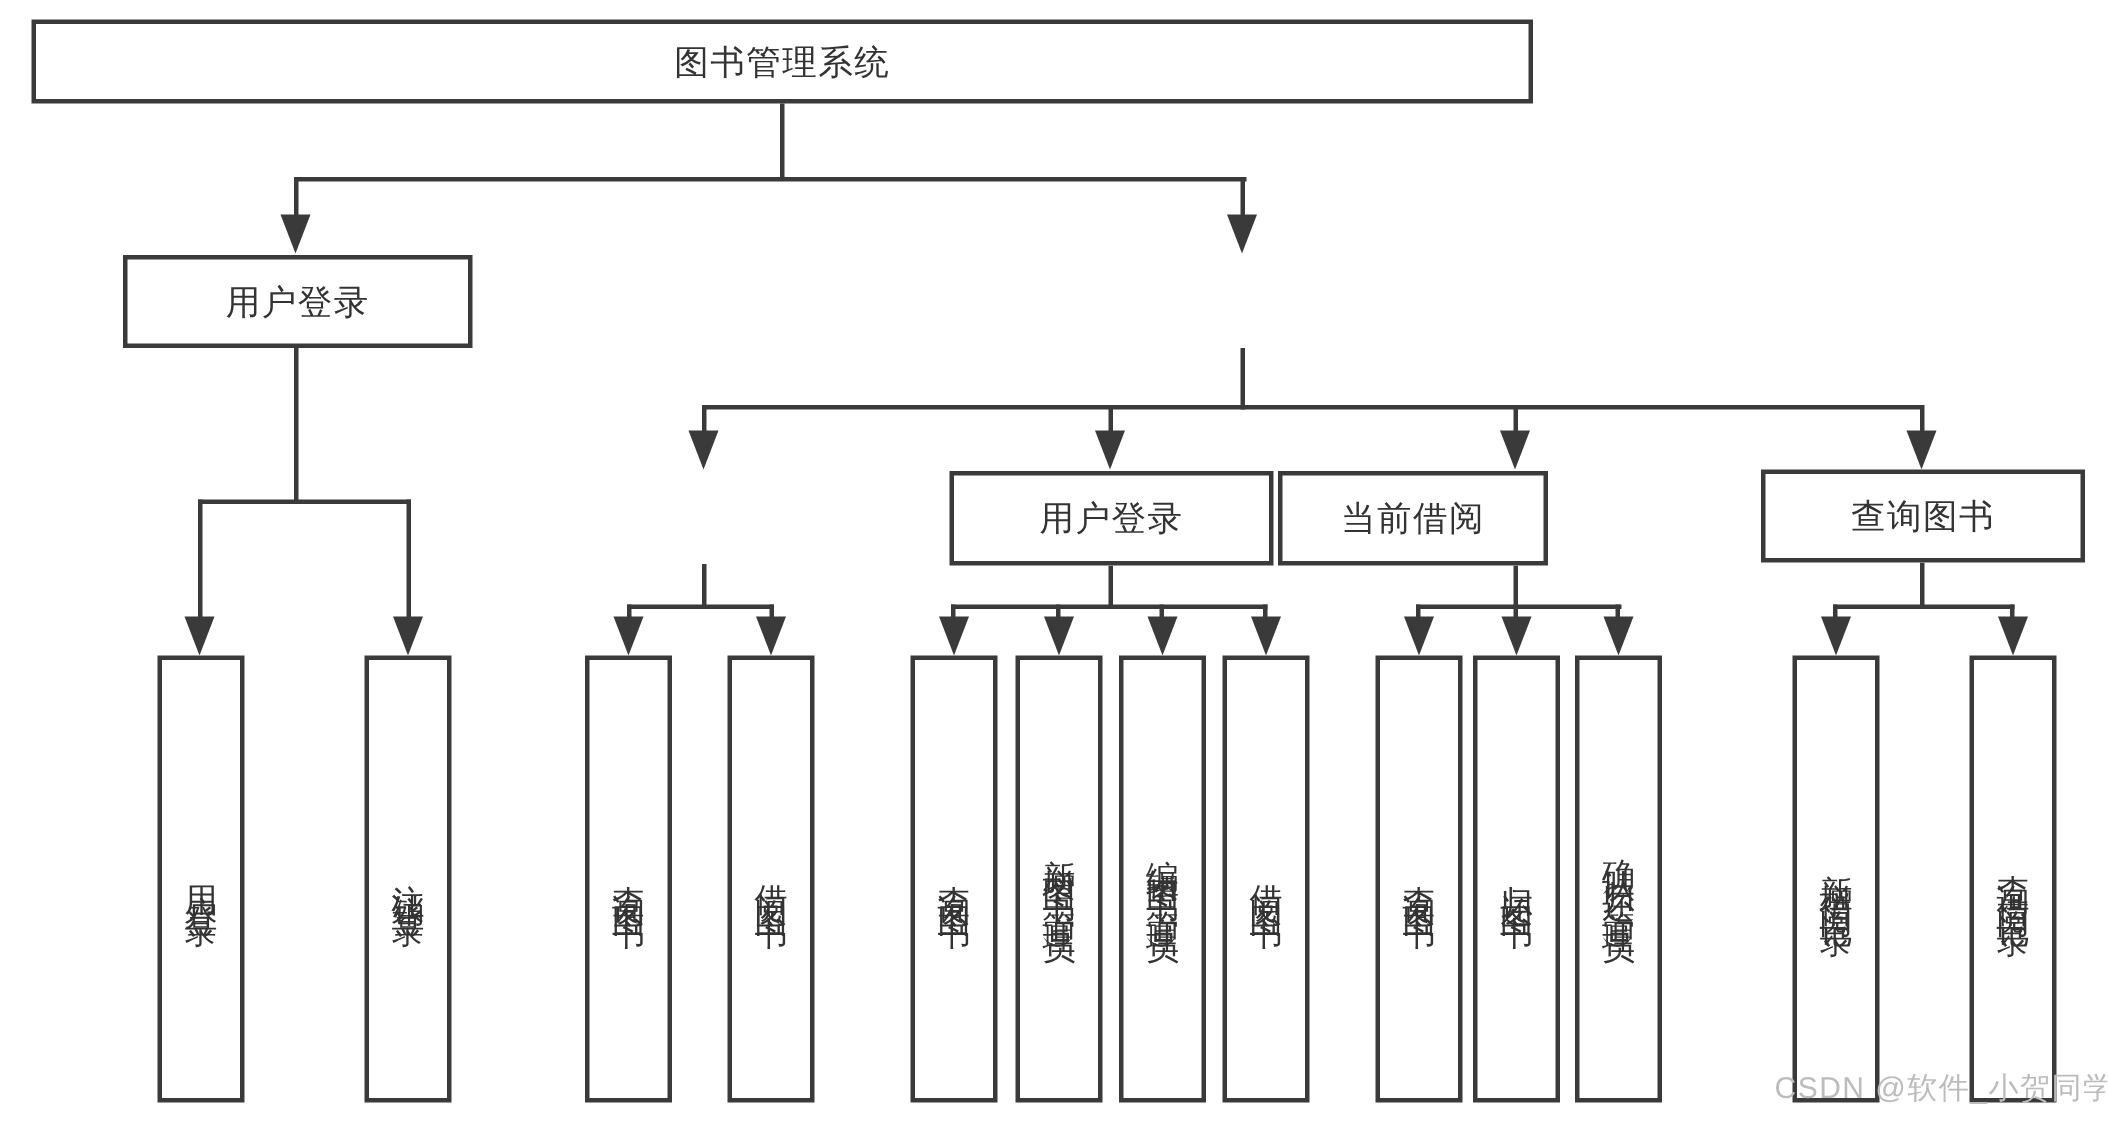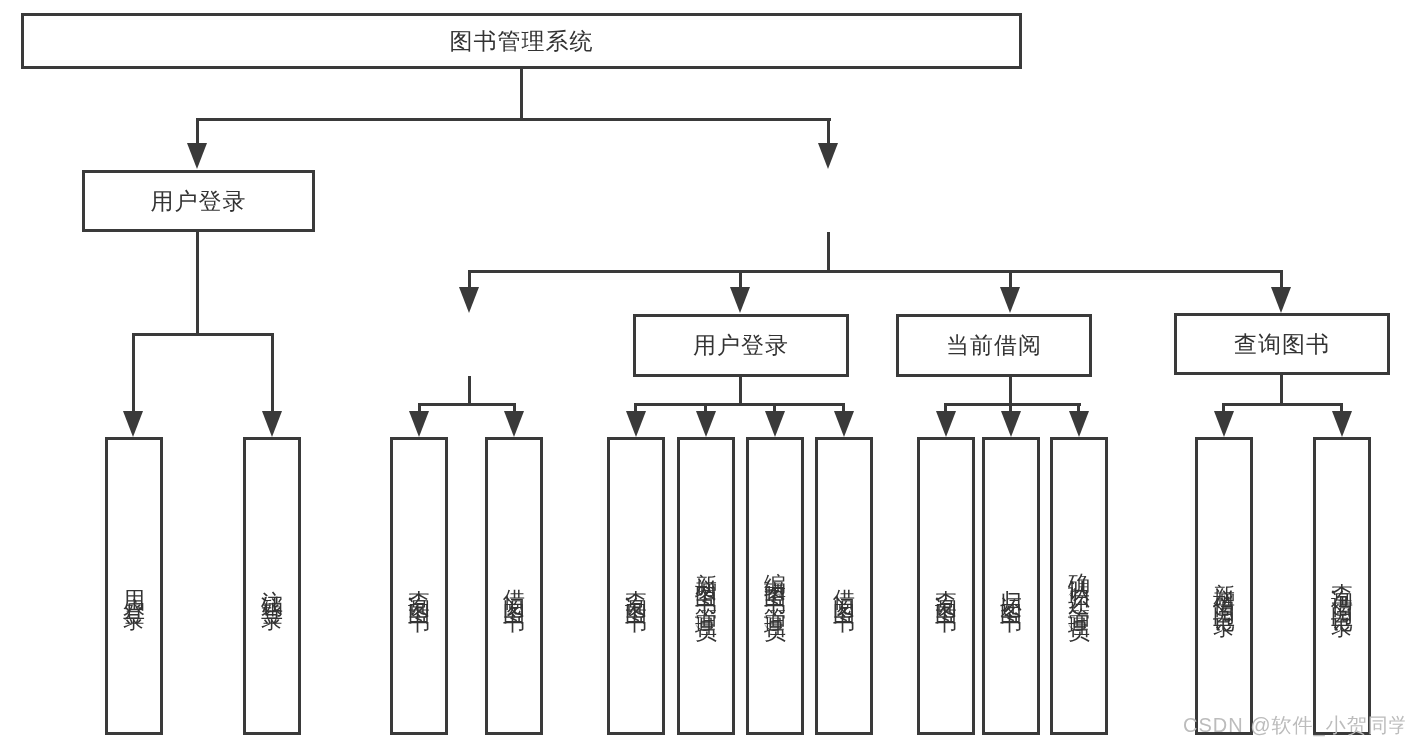--- a/index.html
+++ b/index.html
@@ -97,21 +97,21 @@
   <div class="vl" style="left:739px;top:270px;height:20px"></div>
   <div class="arrow" style="left:730px;top:287px"></div>
   <div class="vl" style="left:1009px;top:270px;height:20px"></div>
   <div class="arrow" style="left:1000px;top:287px"></div>
   <div class="vl" style="left:1280px;top:270px;height:20px"></div>
   <div class="arrow" style="left:1271px;top:287px"></div>
 
   <div class="box" style="left:633px;top:314px;width:216px;height:63px">
     <span>用户登录</span>
   </div>
-  <div class="box" style="left:896px;top:314px;width:196px;height:63px">
+  <div class="box" style="left:852px;top:314px;width:180px;height:63px">
     <span>当前借阅</span>
   </div>
   <div class="box" style="left:1174px;top:313px;width:216px;height:62px">
     <span>查询图书</span>
   </div>
 
   <div class="vl" style="left:468px;top:376px;height:30px"></div>
   <div class="hl" style="left:418px;top:403px;width:98px"></div>
   <div class="vl" style="left:418px;top:403px;height:12px"></div>
   <div class="arrow" style="left:409px;top:411px"></div>

